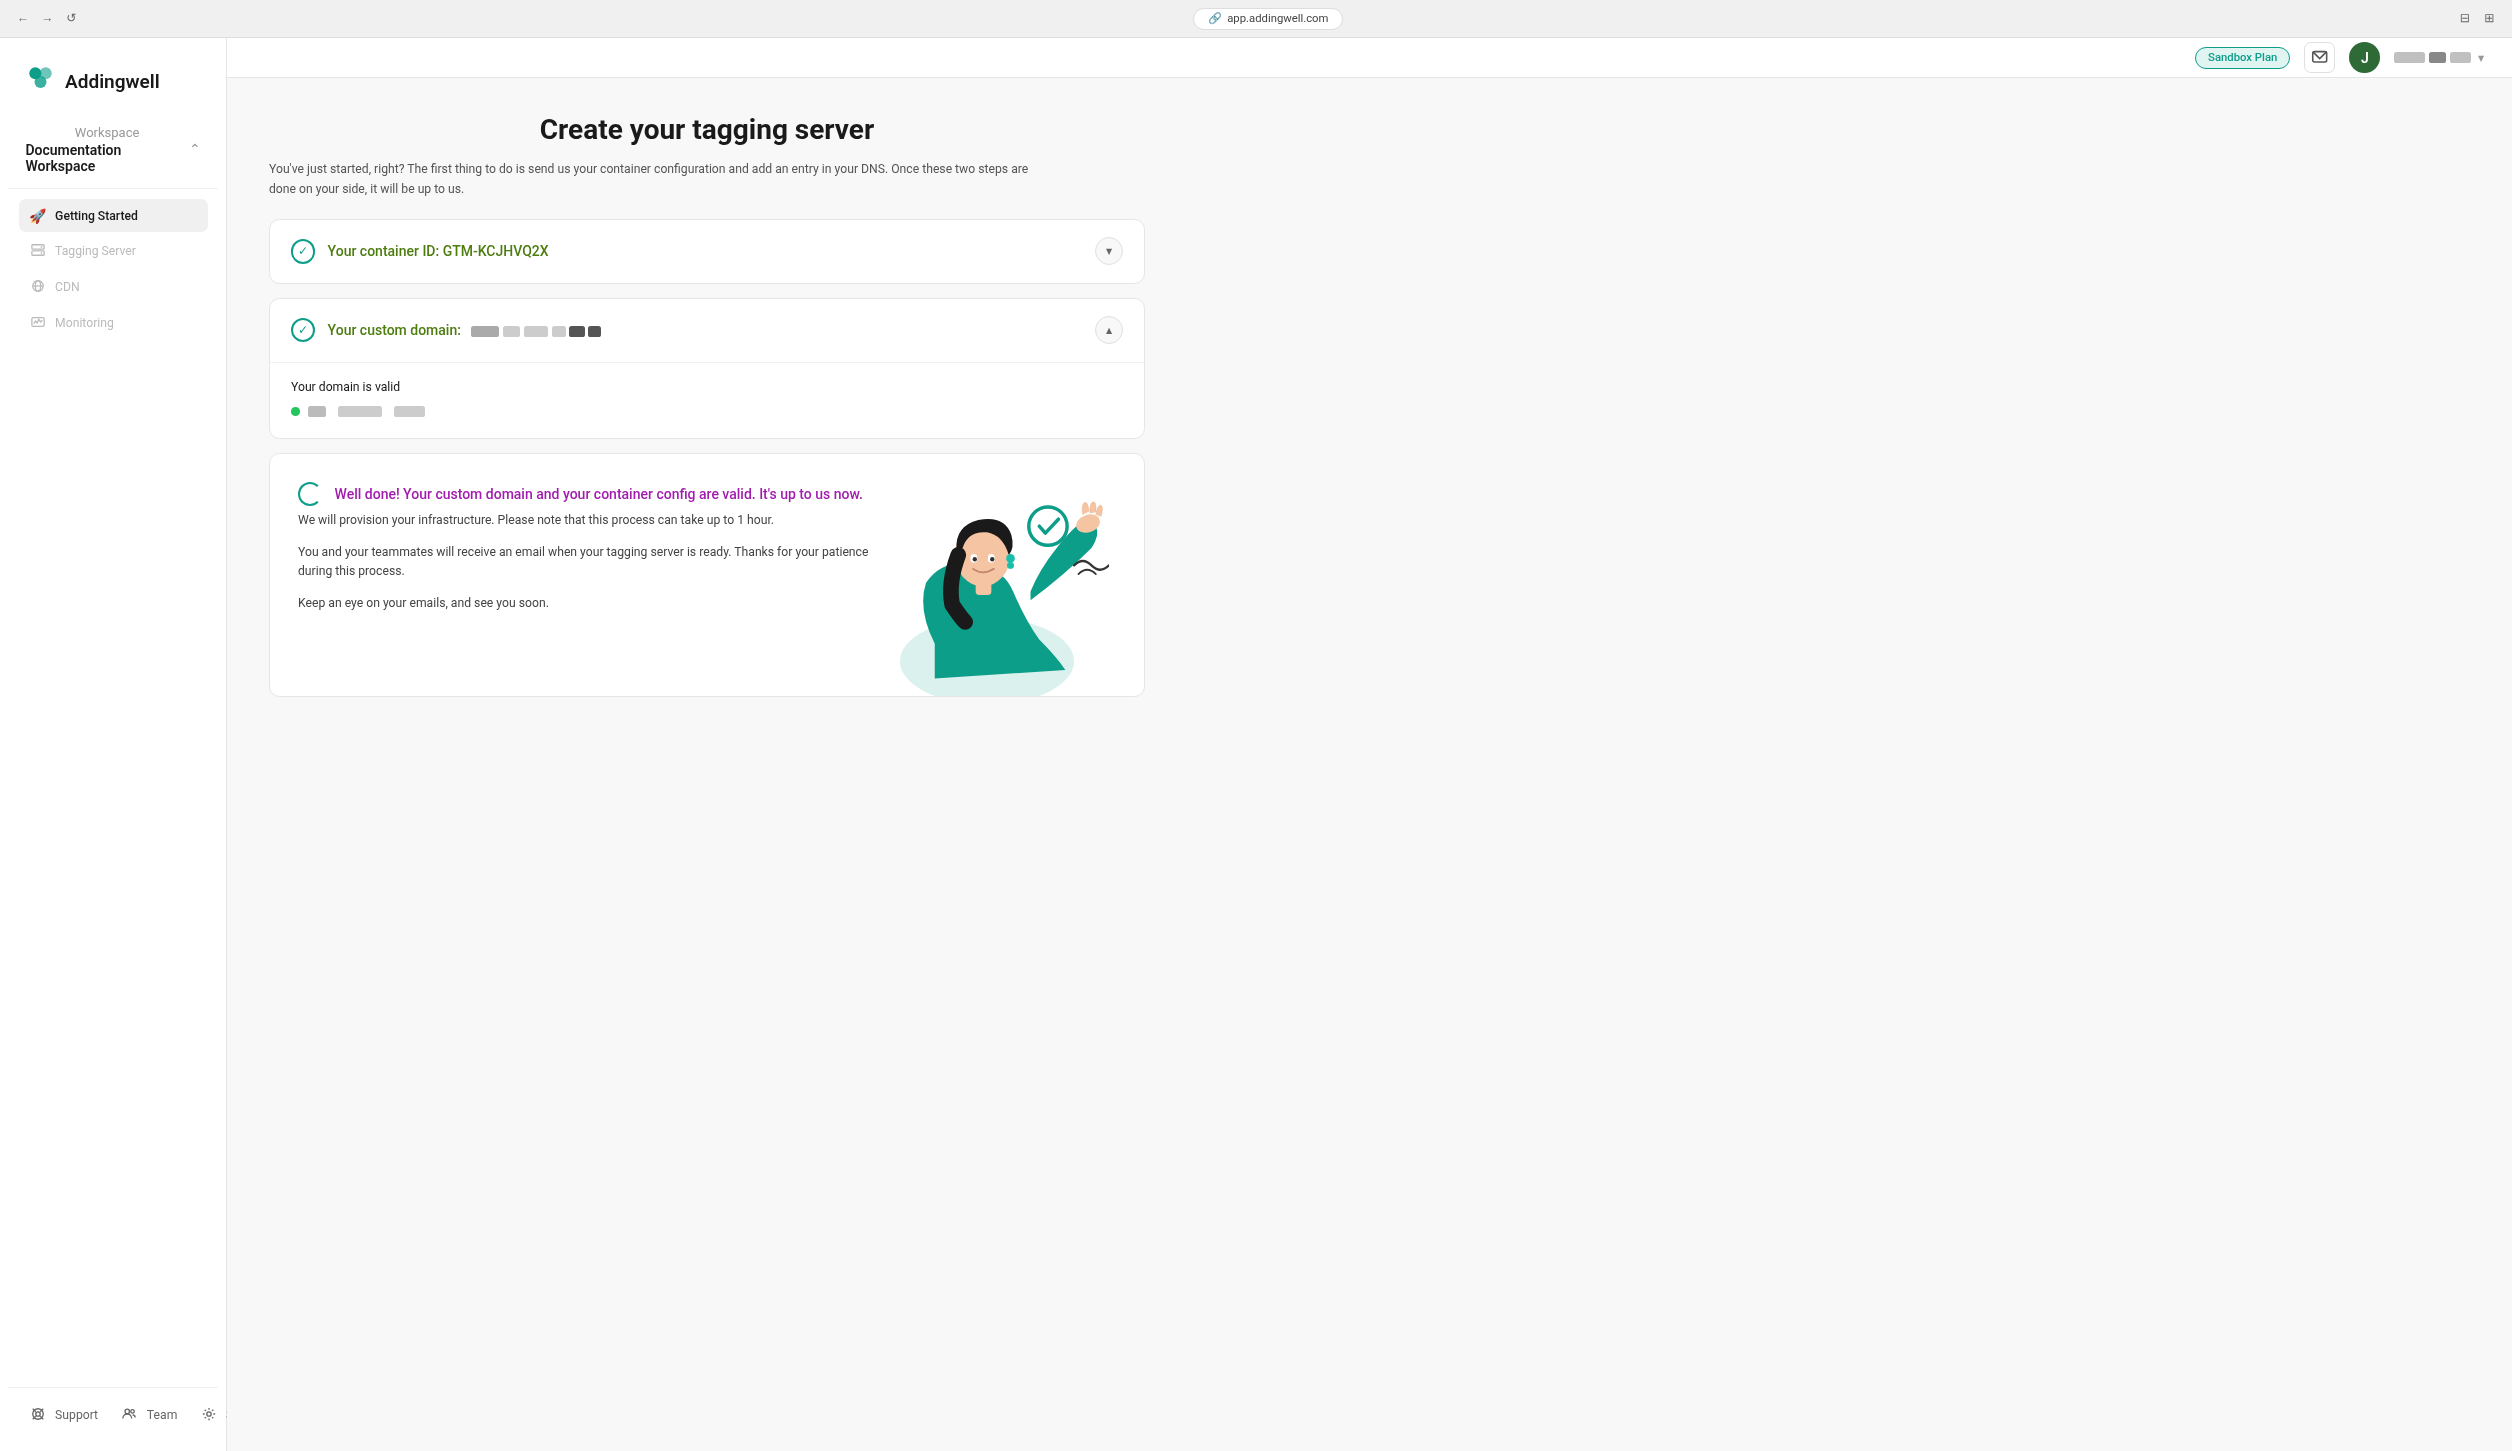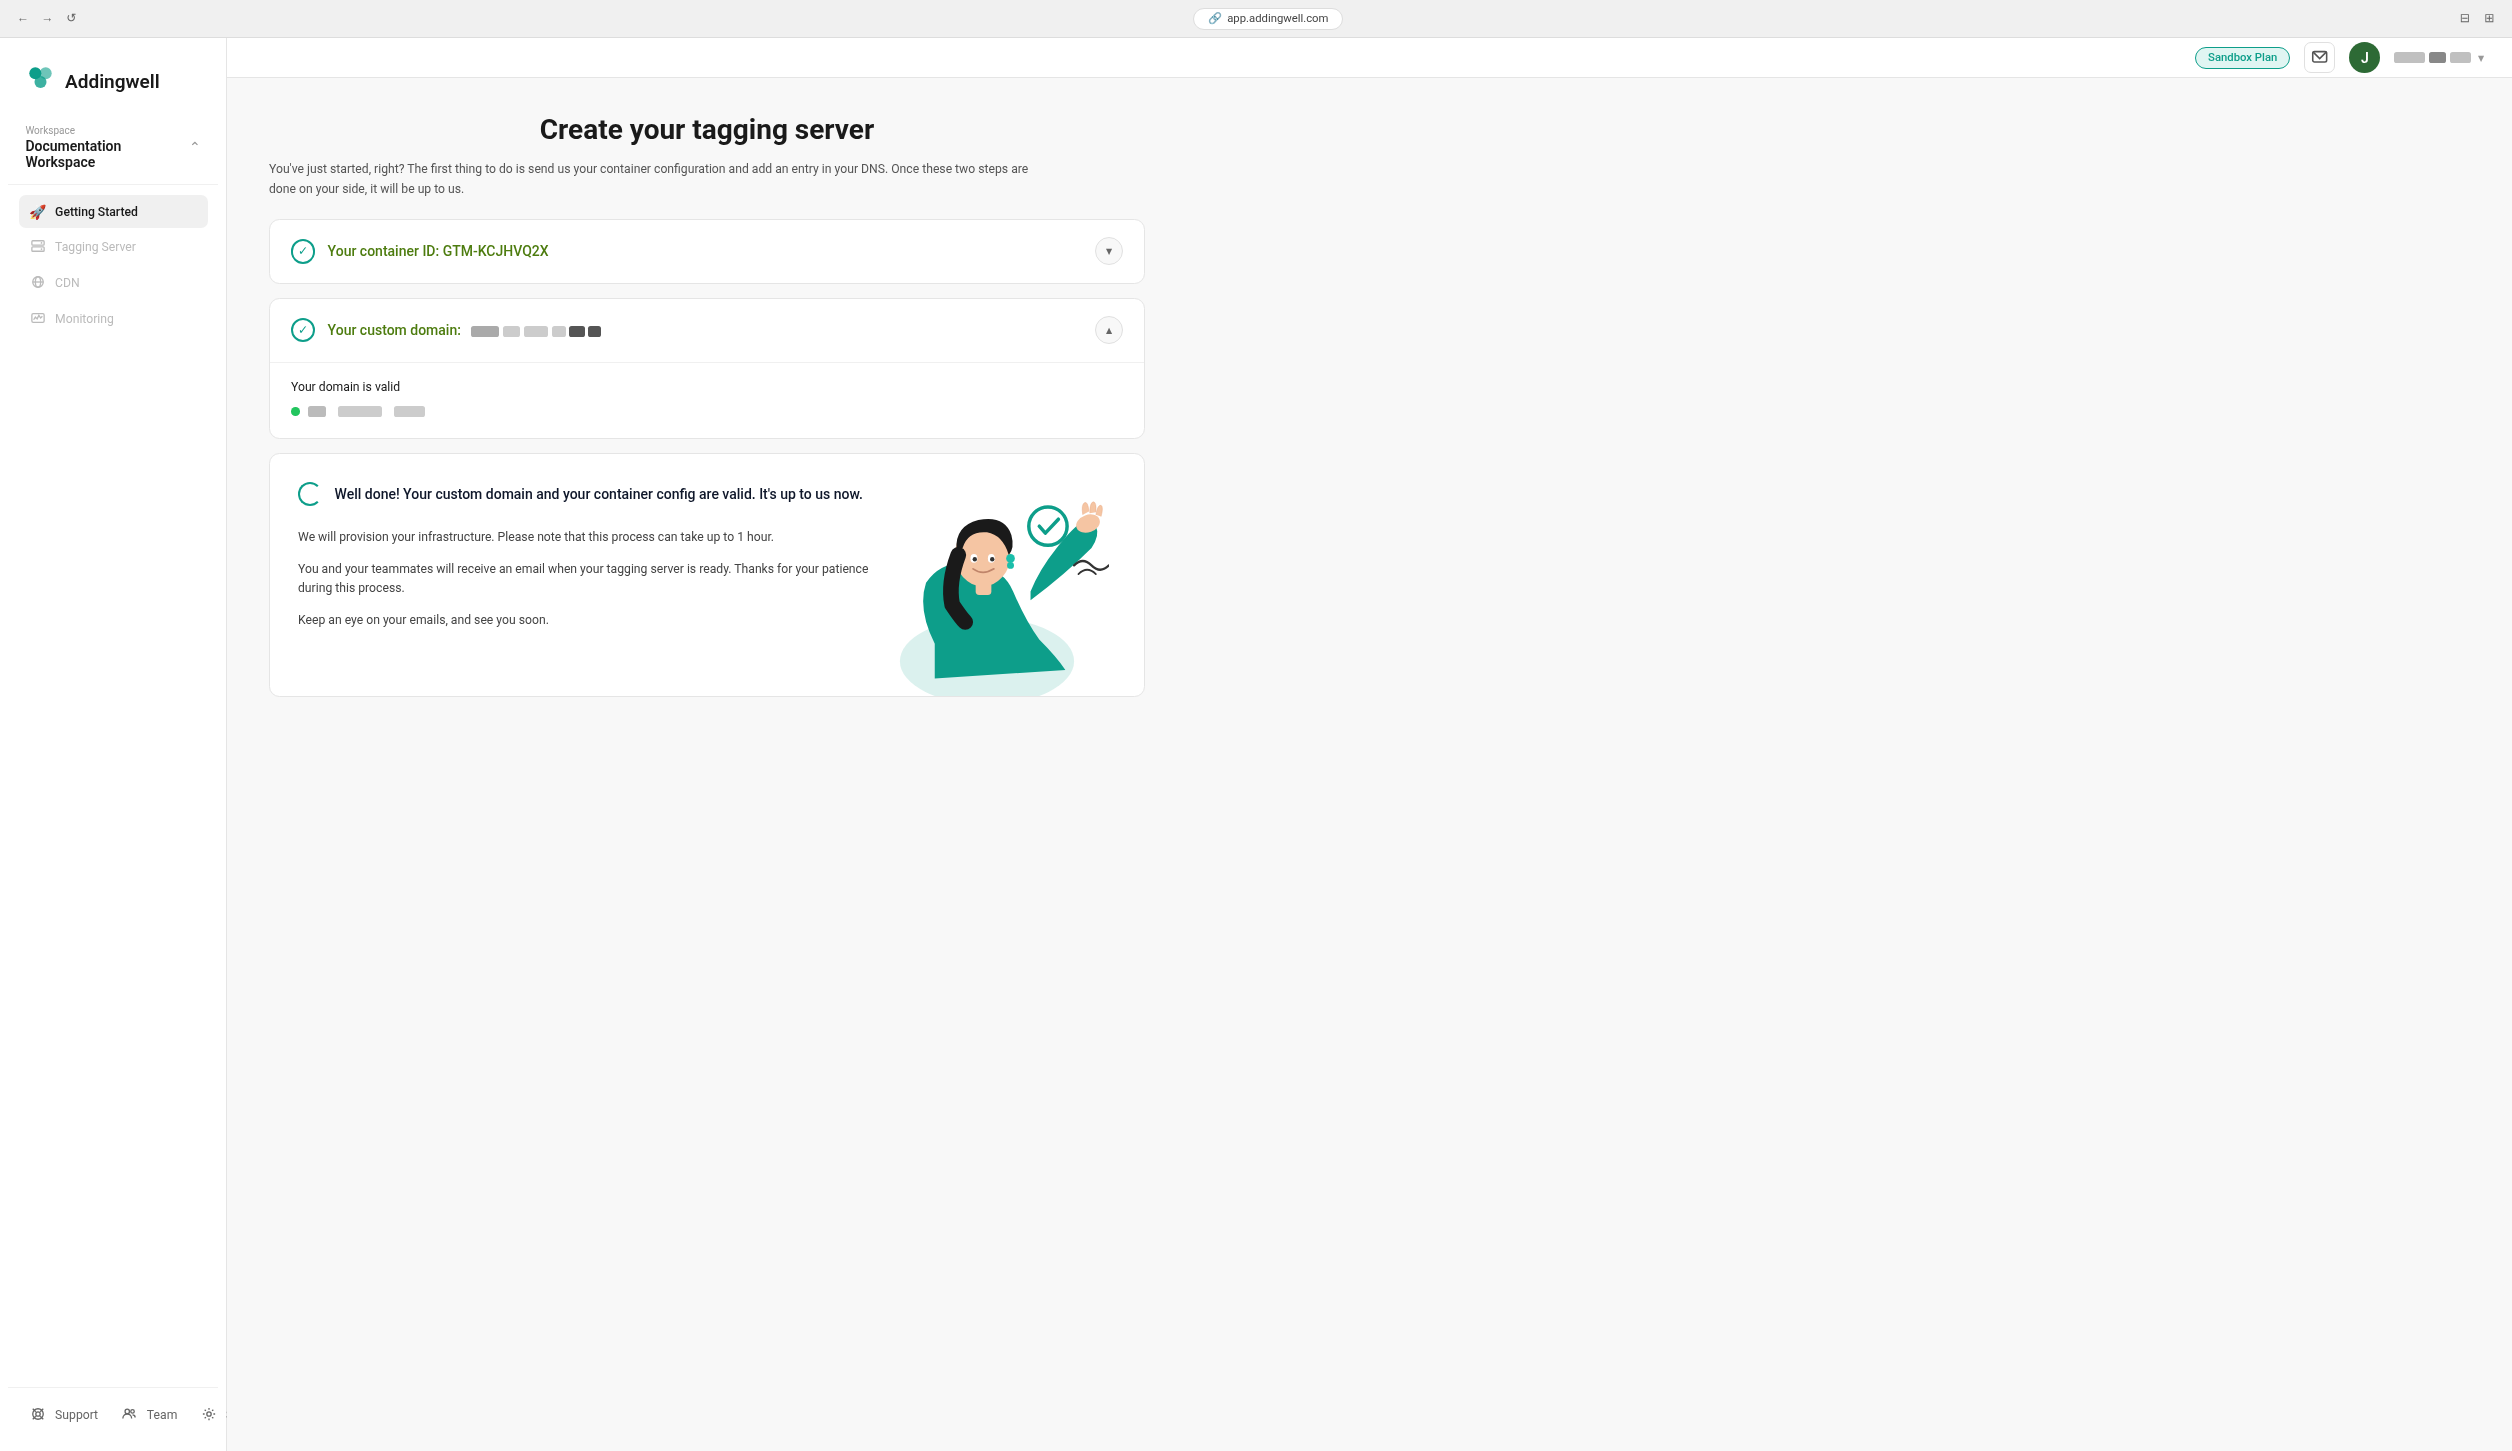--- a/index.html
+++ b/index.html
@@ -43,21 +43,21 @@
     .logo-icon { color: #0d9e8a; font-size: 24.4px; }
     .logo-text { font-size: 19px; font-weight: 600; color: #1a1a1a; }
     .workspace-selector {
       padding: 10.5px 17.4px 14px;
       border-bottom: 0.9px solid #f0f0f0;
       cursor: pointer;
       display: flex;
       align-items: center;
       justify-content: space-between;
     }
-    .workspace-label { font-size: 10px; color: #999; margin-bottom: 1.7px; }
+    .workspace-label { font-size: 13px; color: #999; margin-bottom: 1.7px; text-align: center; }
     .workspace-name { font-size: 14px; font-weight: 600; color: #1a1a1a; }
     .workspace-chevron { color: #999; font-size: 14px; }
 
     .sidebar-nav { flex: 1; padding: 10.5px 10.5px; display: flex; flex-direction: column; gap: 1.7px; }
     .nav-item {
       display: flex;
       align-items: center;
       gap: 8.7px;
       padding: 8.7px 10.5px;
       border-radius: 7px;
@@ -149,21 +149,21 @@
     .card-title { font-size: 14px; color: #4d7c0f; font-weight: 500; }
     .card-chevron { width: 28px; height: 28px; border-radius: 50%; border: 0.9px solid #e0e0e0; background: #f8f8f8; display: flex; align-items: center; justify-content: center; color: #666; font-size: 12.2px; }
 
     .card-body { padding: 0 21px 21px; border-top: 0.9px solid #f0f0f0; }
     .domain-valid { font-size: 12.2px; color: #1a1a1a; padding-top: 17.4px; margin-bottom: 12.2px; }
     .domain-info { display: flex; align-items: center; gap: 8.7px; }
     .green-dot { width: 8.7px; height: 8.7px; border-radius: 50%; background: #22c55e; flex-shrink: 0; }
 
     
     .final-card { background: white; border: 0.9px solid #e5e5e5; border-radius: 10.5px; margin-bottom: 14px; padding: 28px 28px; position: relative; overflow: hidden; min-height: 244px; }
-    .final-card-title { display: flex; align-items: center; gap: 12.2px; font-size: 14px; color: #0f172a; font-weight: 500; margin-bottom: 22px; }
+    .final-card-title { display: flex; align-items: center; gap: 12.2px; font-size: 14px; color: #a21caf; font-weight: 500; margin-bottom: 5px; }
     .final-card-body p { font-size: 12.2px; color: #444; line-height: 1.6; margin-bottom: 12.2px; max-width: 593px; }
     .illustration { position: absolute; right: 35px; bottom: 0; width: 244px; height: 209px; }
     .blur-seg { height: 10.5px; background: #c0c0c0; border-radius: 2.6px; display: inline-block; }
   </style>
 </head>
 <body>
 
 <div class="browser-chrome">
   <div class="browser-controls">
     <button class="browser-btn">←</button>

